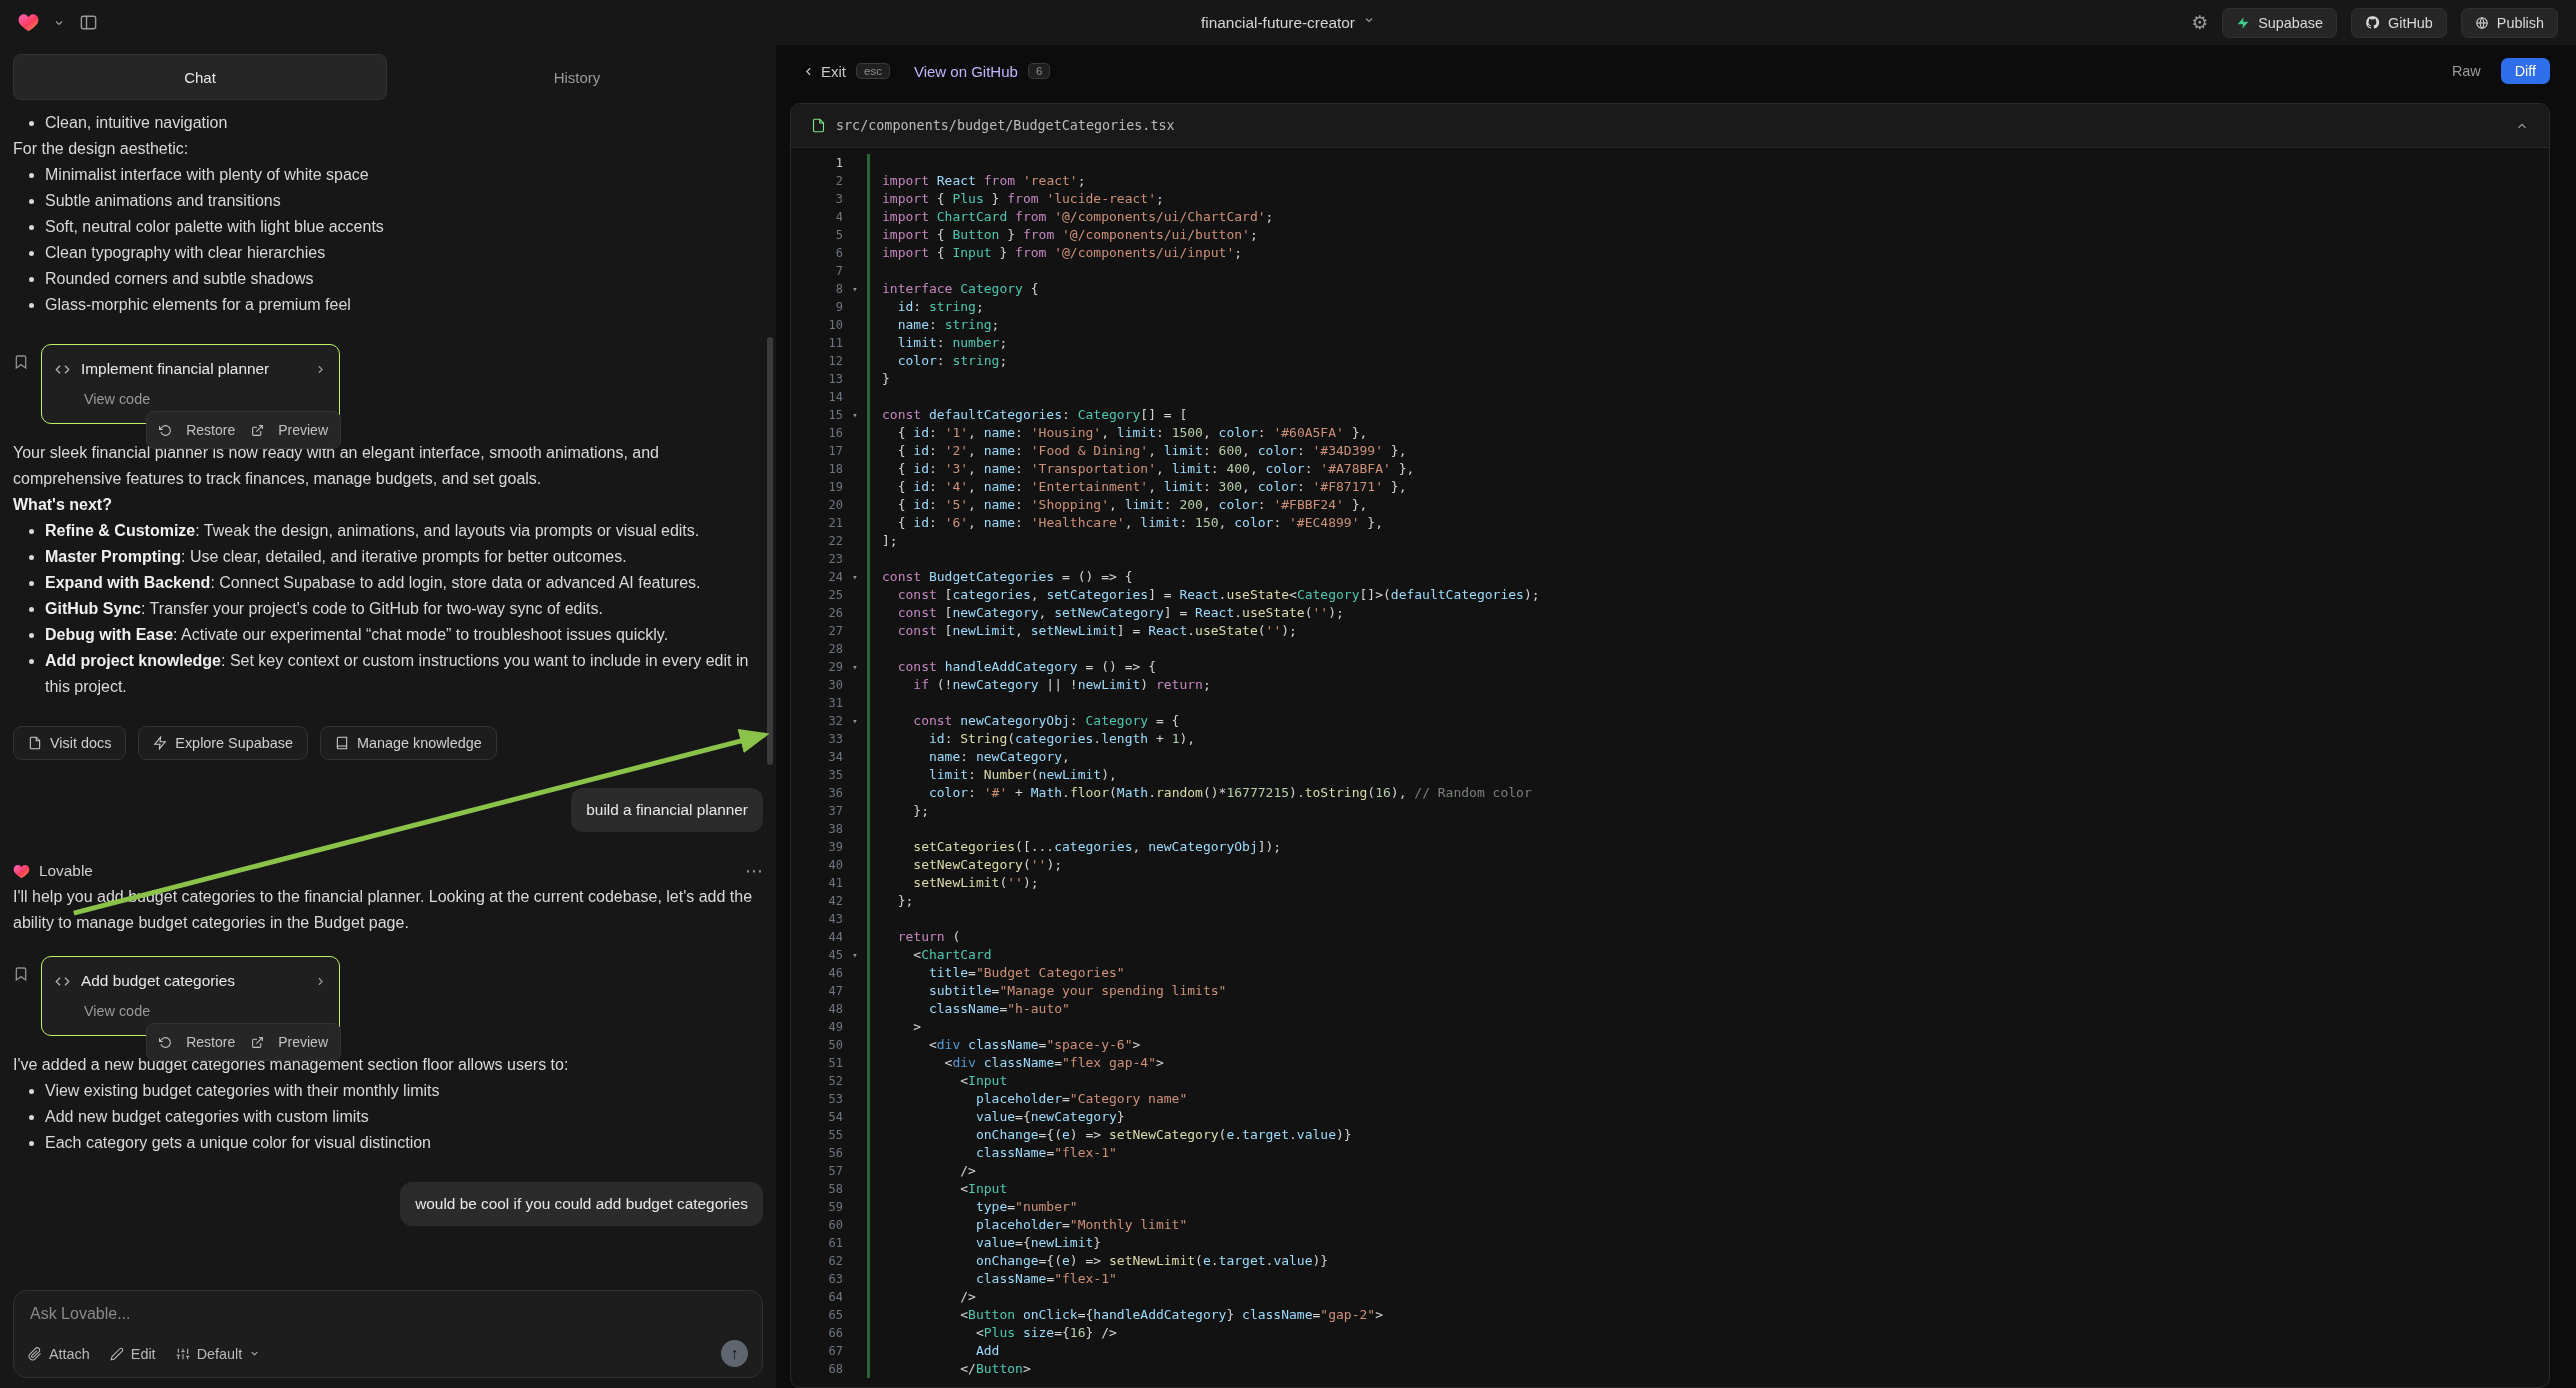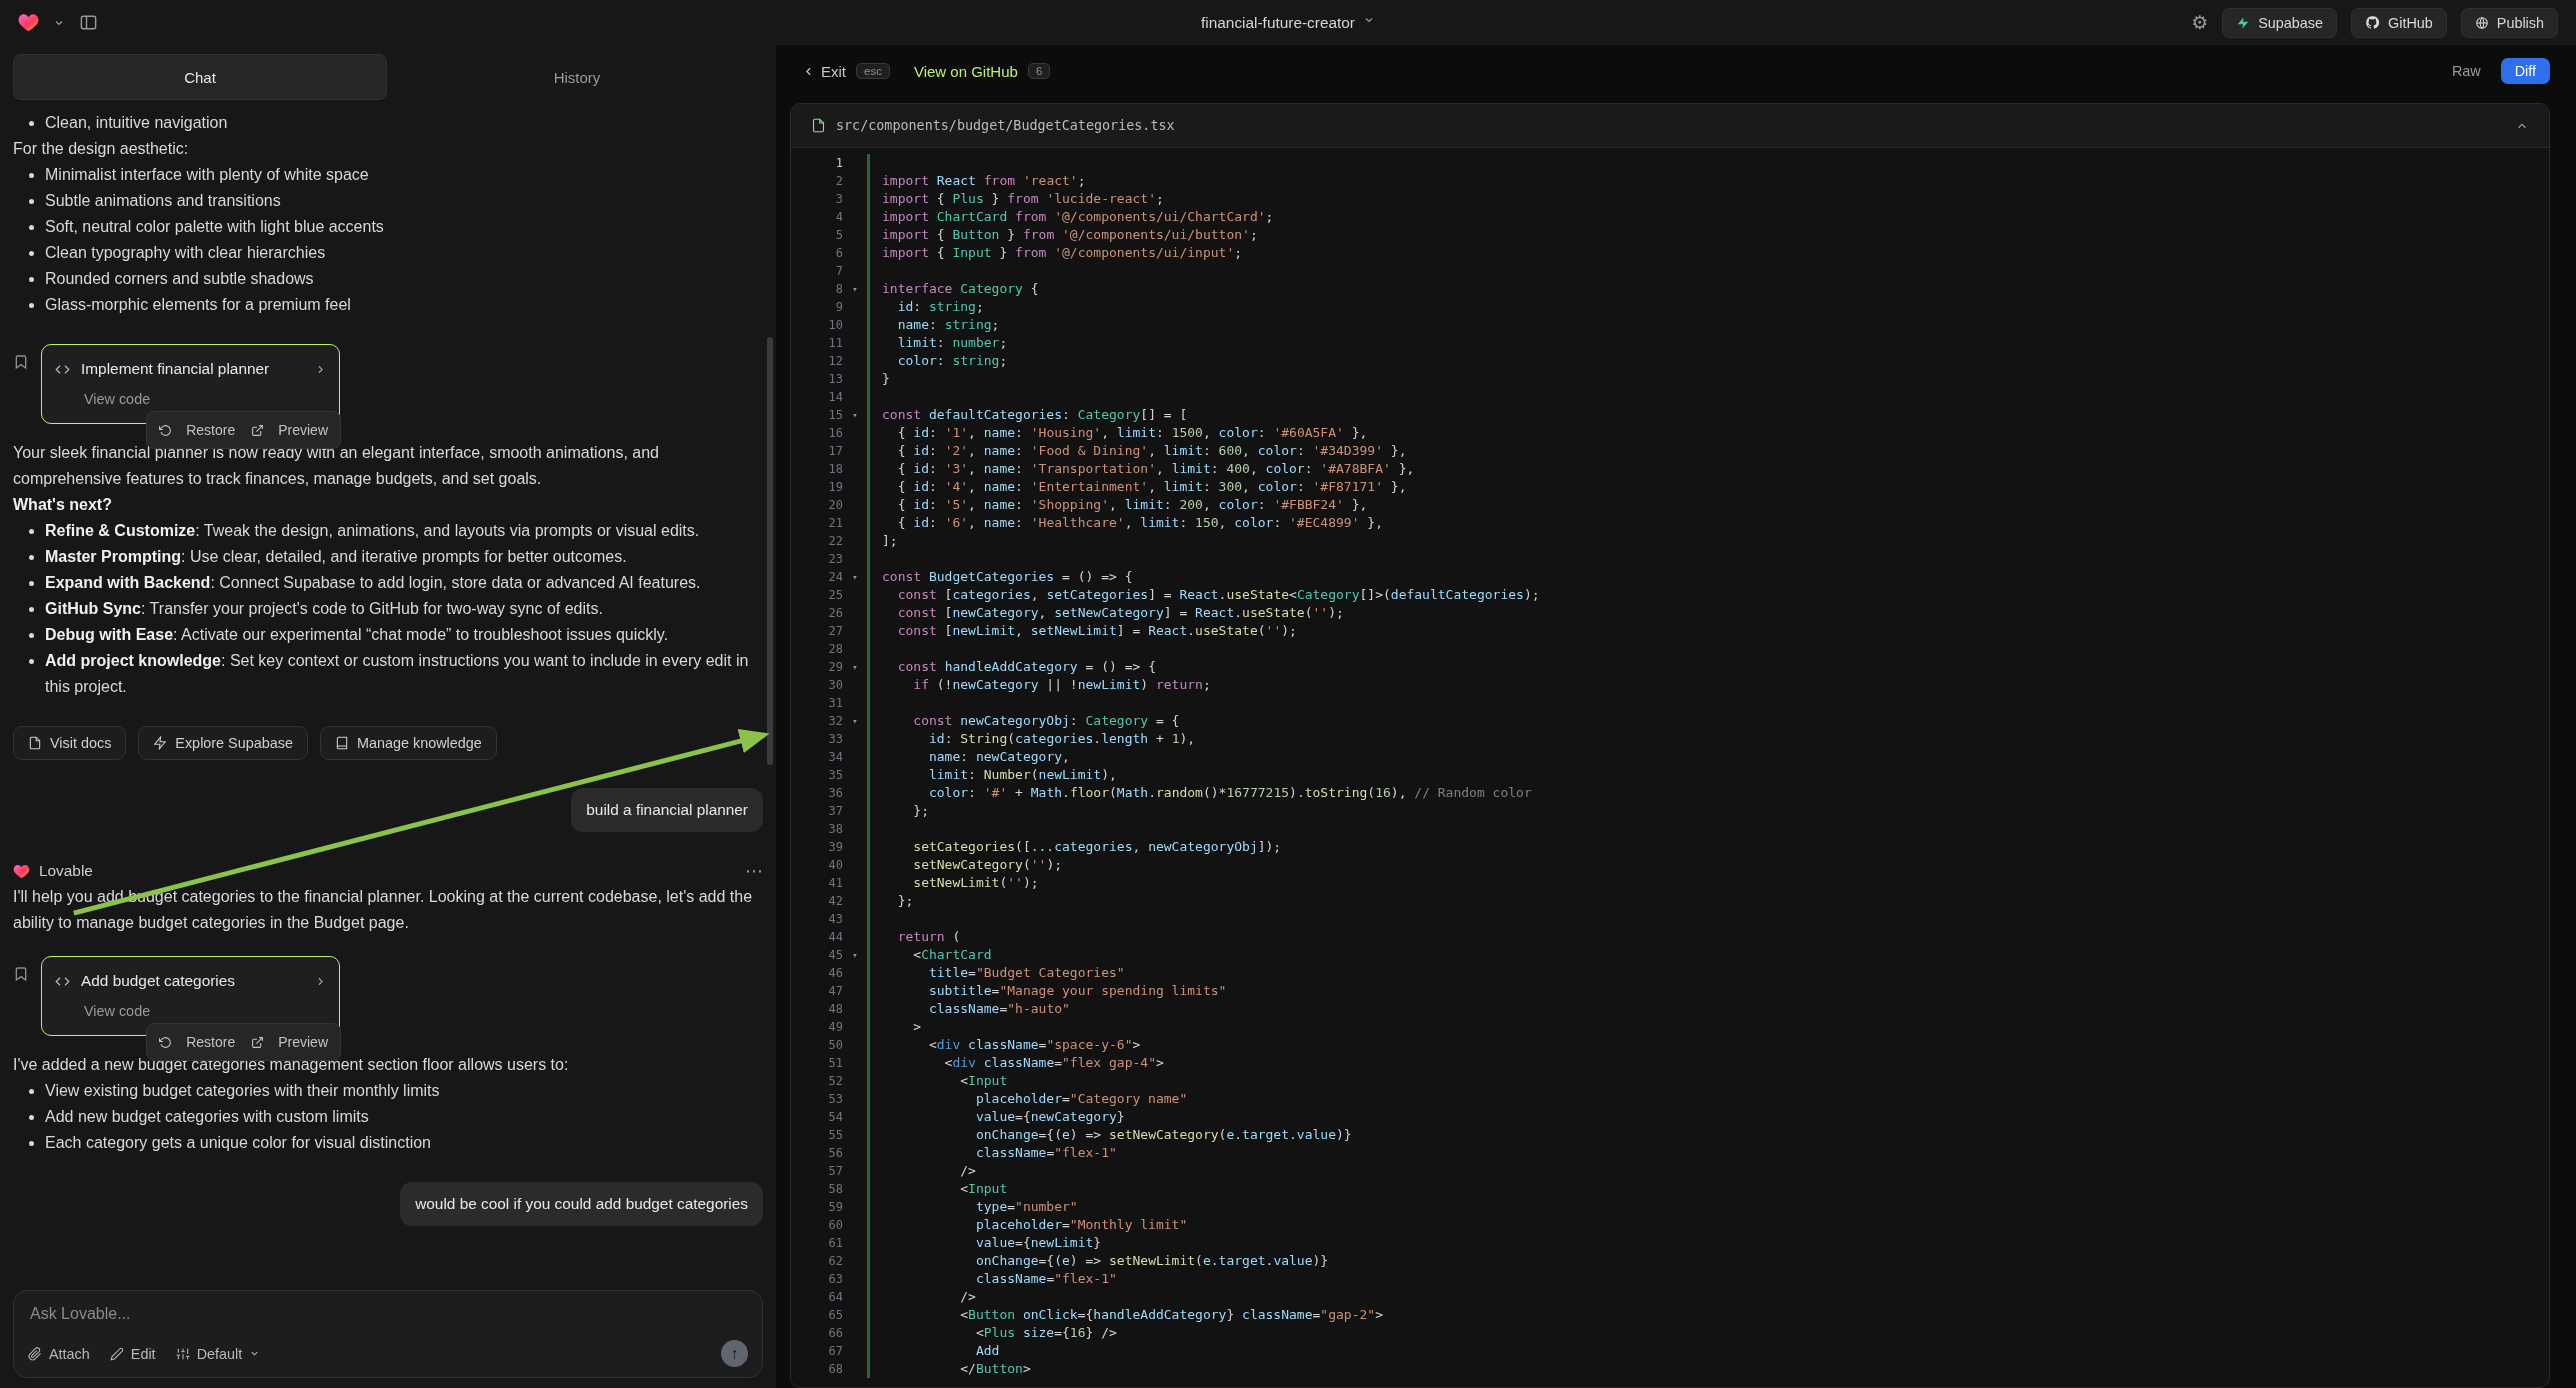--- a/index.html
+++ b/index.html
@@ -63,21 +63,21 @@
   .composer input::placeholder{color:#8a8a8a;}
   .composer-row{display:flex;align-items:center;gap:20px;margin-top:16px;color:#b9b9b9;font-size:14.4px;}
   .composer-tool{display:flex;align-items:center;gap:7px;cursor:pointer;}
   .send-btn{margin-left:auto;width:27px;height:27px;border-radius:50%;background:#5f6670;color:#15161a;display:flex;
             align-items:center;justify-content:center;font-size:16px;font-weight:700;cursor:pointer;border:none;}
 
   
   .code-header{height:52px;display:flex;align-items:center;padding:0 26px;gap:10px;}
   .exit-btn{display:flex;align-items:center;gap:6px;color:#c6c6c6;font-size:15px;cursor:pointer;}
   .kbd-badge{border:1px solid #3a3a3a;background:#1f1f1f;border-radius:5px;padding:1px 7px;font-size:11.5px;color:#8f8f8f;text-align:right;}
-  .vgh{margin-left:14px;color:#bef264;font-size:15px;cursor:pointer;}
+  .vgh{margin-left:14px;color:#c4b5fd;font-size:15px;cursor:pointer;}
   .code-header-right{margin-left:auto;display:flex;align-items:center;gap:14px;}
   .raw-btn{color:#9a9a9a;font-size:14.4px;cursor:pointer;background:none;border:none;}
   .diff-btn{background:var(--accent-blue,#2f6feb);color:#fff;font-size:14.4px;border:none;border-radius:7px;padding:5px 14px;cursor:pointer;}
 
   .code-card{margin:6px 26px 0 14px;border:1px solid #2a2a2a;border-radius:10px;background:#121212;flex:1;overflow:hidden;display:flex;flex-direction:column;}
   .file-header{height:44px;background:#1a1a1a;border-bottom:1px solid #272727;display:flex;align-items:center;padding:0 20px;gap:10px;flex:none;}
   .file-path{font-family:"DejaVu Sans Mono",monospace;font-size:13.4px;color:#b8bdb8;flex:1;}
   .code-body{padding-top:6px;overflow:hidden;}
   .code-row{display:flex;height:18px;font-family:"DejaVu Sans Mono",monospace;font-size:13px;line-height:18px;}
   .gutter{width:52px;flex:none;text-align:right;color:#6e7681;font-size:12px;}

